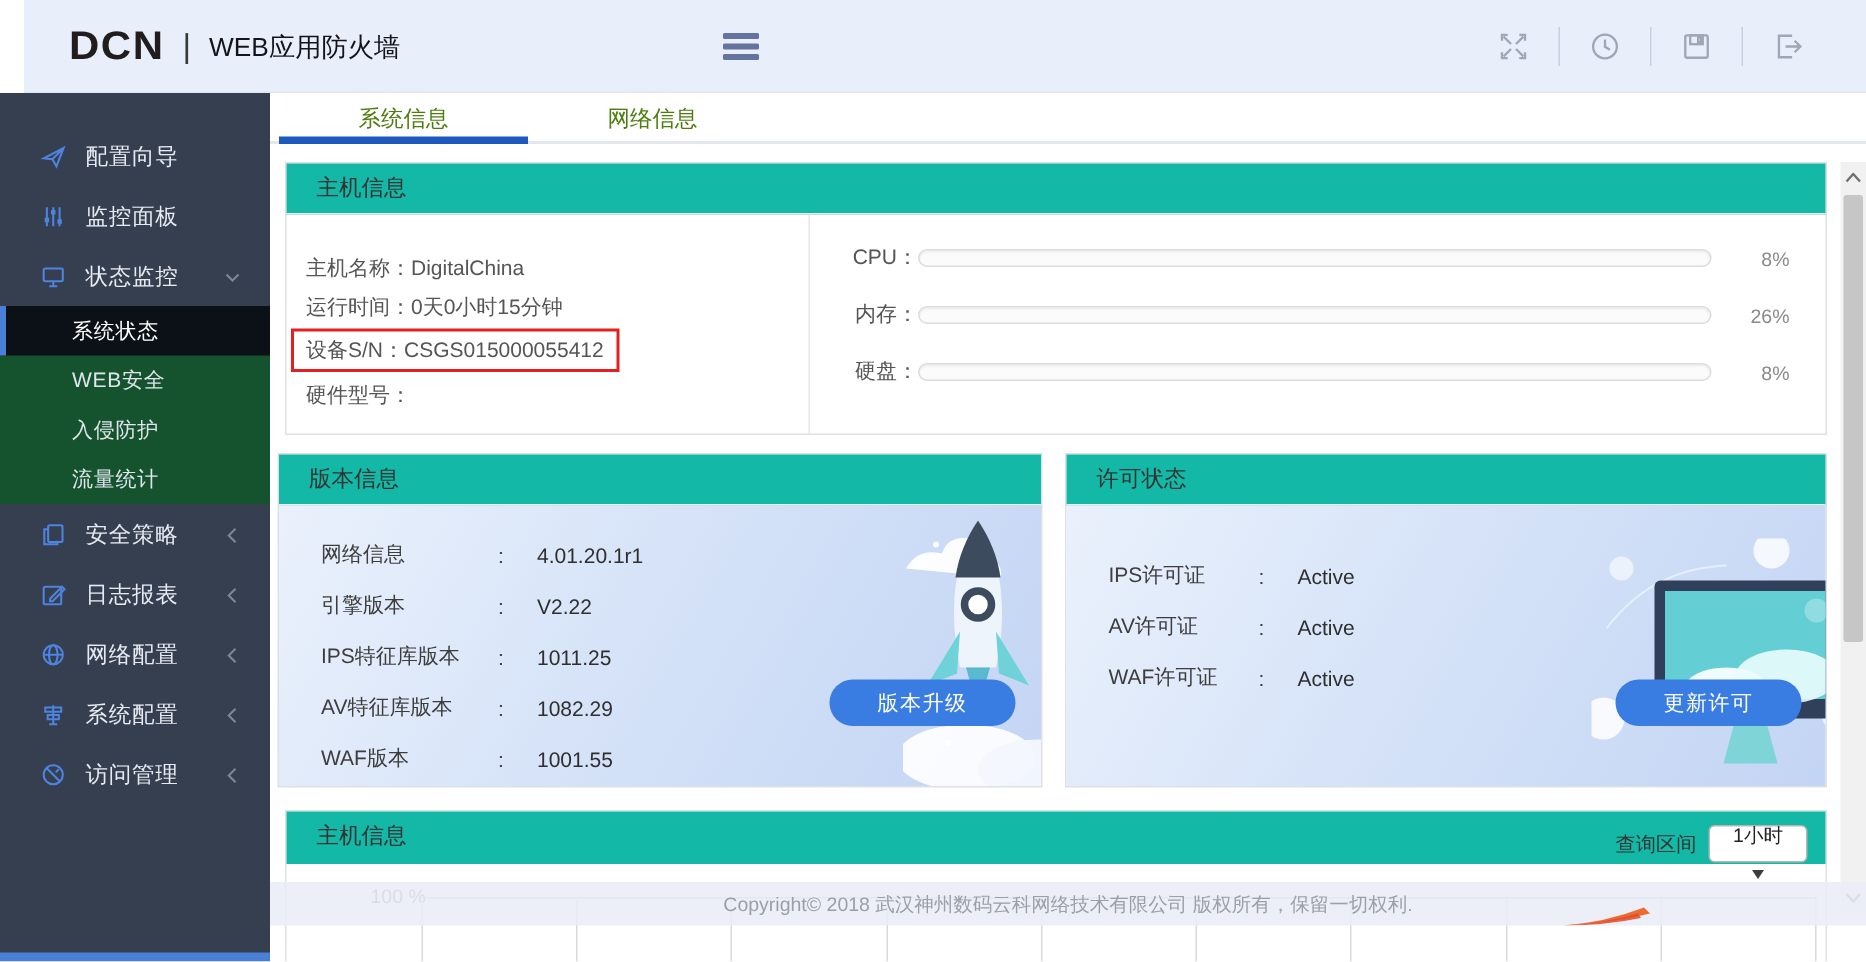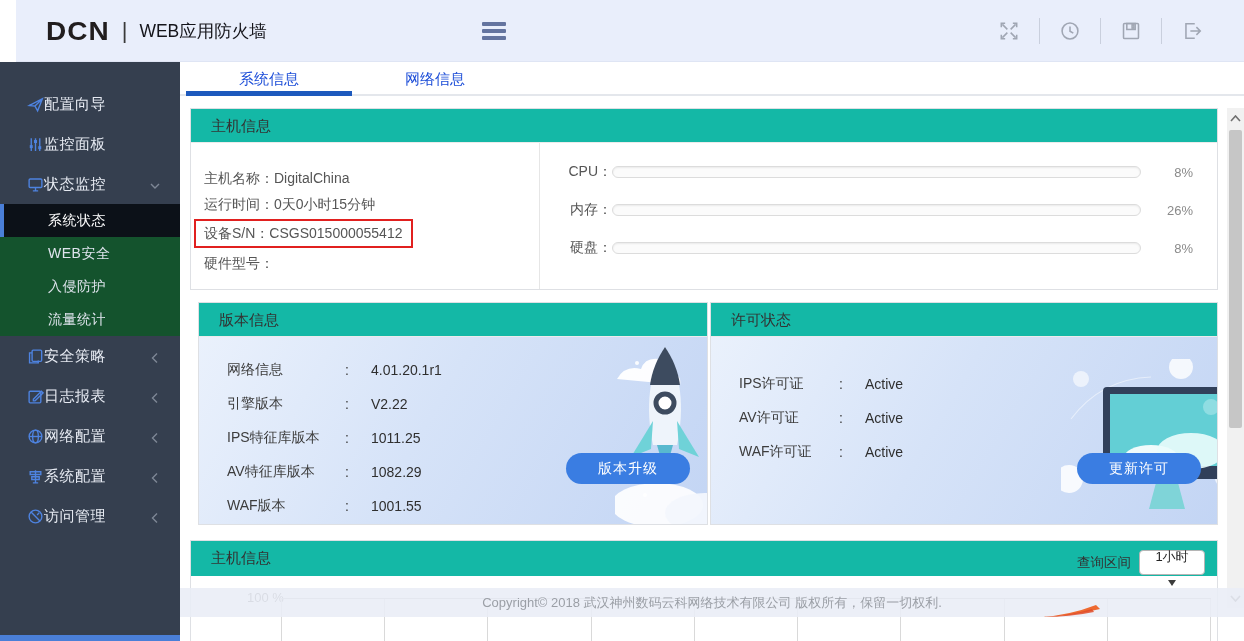--- a/index.html
+++ b/index.html
@@ -19,31 +19,31 @@
   .h-icon svg { width:22px; height:22px; stroke:#a0a6b3; fill:none; stroke-width:1.4; }
   .h-divider { width:1px; height:26px; background:#c9cfdd; }
 
   
   .sidebar { position:absolute; left:0; top:62px; width:180px; height:579px; background:#353f4f; }
   .sidebar-bottom-bar { position:absolute; left:0; bottom:0; width:180px; height:6px; background:#4a7fd8; }
   .nav { padding-top:22px; }
   .nav-item { position:relative; height:40px; display:flex; align-items:center; padding-left:27px; cursor:pointer; }
   .nav-icon { width:17px; height:17px; flex:0 0 17px; }
   .nav-icon svg { width:17px; height:17px; stroke:#4e83e0; fill:none; stroke-width:1.3; }
-  .nav-label { font-size:15px; color:#e6eaf2; letter-spacing:.5px; }
+  .nav-label { margin-left:13px; font-size:15px; color:#e6eaf2; letter-spacing:.5px; }
   .nav-chevron { position:absolute; right:20px; top:14px; width:10px; height:12px; }
   .nav-chevron svg { width:10px; height:12px; stroke:#7e8796; fill:none; stroke-width:1.4; }
   .submenu { background:#14532d; }
   .submenu-item { position:relative; height:33px; display:flex; align-items:center; padding-left:48px; font-size:14px; color:#dfe4ed; cursor:pointer; letter-spacing:.5px; }
   .submenu-item.active { background:#0c1118; color:#ffffff; border-left:4px solid #4a7fd8; padding-left:44px; }
 
   
   .content { position:absolute; left:180px; top:62px; width:1064px; height:579px; background:#fff; }
   .tabbar { position:relative; height:34px; border-bottom:2px solid #e4e7ec; }
-  .tab { position:absolute; top:0; height:34px; width:166px; display:flex; align-items:center; justify-content:center; font-size:15px; color:#1d4ed8; cursor:pointer; }
+  .tab { position:absolute; top:0; height:34px; width:166px; display:flex; align-items:center; justify-content:center; font-size:15px; color:#4d7c0f; cursor:pointer; }
   .tab-1 { left:6px; } .tab-2 { left:172px; }
   .tab-underline { position:absolute; left:6px; bottom:-2px; width:166px; height:5px; background:#1d59bd; }
 
   
   .card { position:absolute; background:#fff; border:1px solid #dee0e4; }
   .card-header { height:34px; line-height:33px; padding-left:20px; font-size:15px; color:#333; border-bottom:1px solid #ebebeb; background:#14b8a6; }
 
   
   .card-host { left:10px; top:46px; width:1028px; height:182px; }
   .host-body { display:flex; height:146px; }
@@ -53,21 +53,21 @@
   .f-value { color:#555; }
   .sn-wrap { margin:2px 0; }
   .sn-box { display:inline-block; border:2px solid #e1201f; padding:0 9px 1px 8px; margin-left:-10px; line-height:24px; }
   .meter-row { display:flex; align-items:center; margin-bottom:20px;text-align:right; }
   .meter-label { width:52px; font-size:14px; color:#555; flex:0 0 52px; }
   .meter-track { flex:1; height:12px; background:#fbfbfb; border:1px solid #dcdcdc; border-radius:7px; box-shadow:inset 0 1px 2px rgba(0,0,0,.07); overflow:hidden; margin-right:14px; }
   .meter-fill { height:100%; border-radius:6px; background:linear-gradient(#9ccb63,#7fb845); }
   .meter-pct { width:38px; font-size:13px; color:#8a8a8a; }
 
   
-  .card-version { left:18px; top:240px; width:510px; height:223px; }
+  .card-version { left:5px; top:240px; width:510px; height:223px; }
   .card-license { left:530px; top:240px; width:508px; height:223px; }
   .illus-body { position:relative; height:187px; overflow:hidden; background:linear-gradient(120deg,#eaf1fc 0%,#d6e3f8 45%,#c3d5f4 100%); }
   .kv-rows { position:relative; z-index:2; padding:16px 0 0 28px; }
   .kv-row { display:flex; font-size:14px; color:#3d3d3d; height:34px; align-items:center; }
   .kv-label { width:118px; }
   .kv-label-sm { width:100px; }
   .kv-colon { width:26px; color:#3d3d3d; }
   .kv-value { color:#2f2f2f; }
   .pill-btn { position:absolute; z-index:3; width:124px; height:31px; border:none; border-radius:16px; background:#3a7de2; color:#fff; font-size:14px; font-family:inherit; cursor:pointer; letter-spacing:1px; }
   .btn-upgrade { left:367px; top:116px; }

